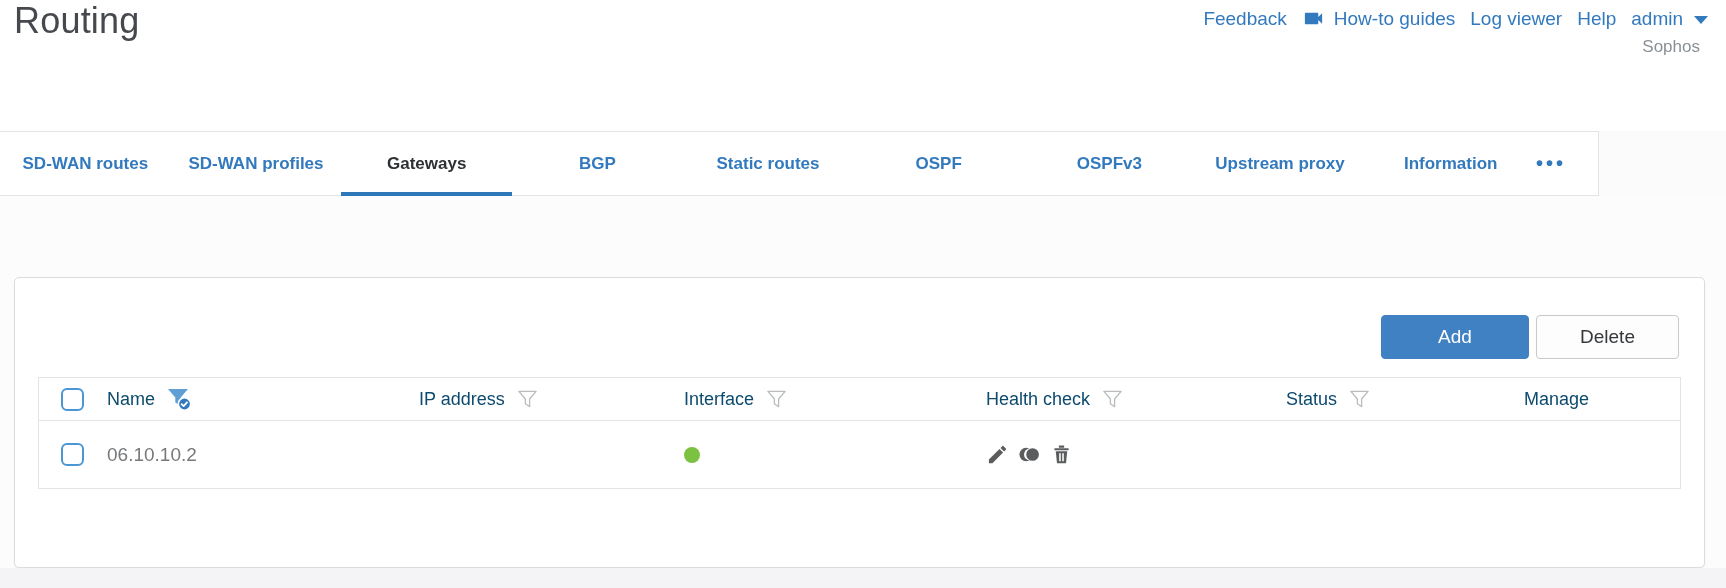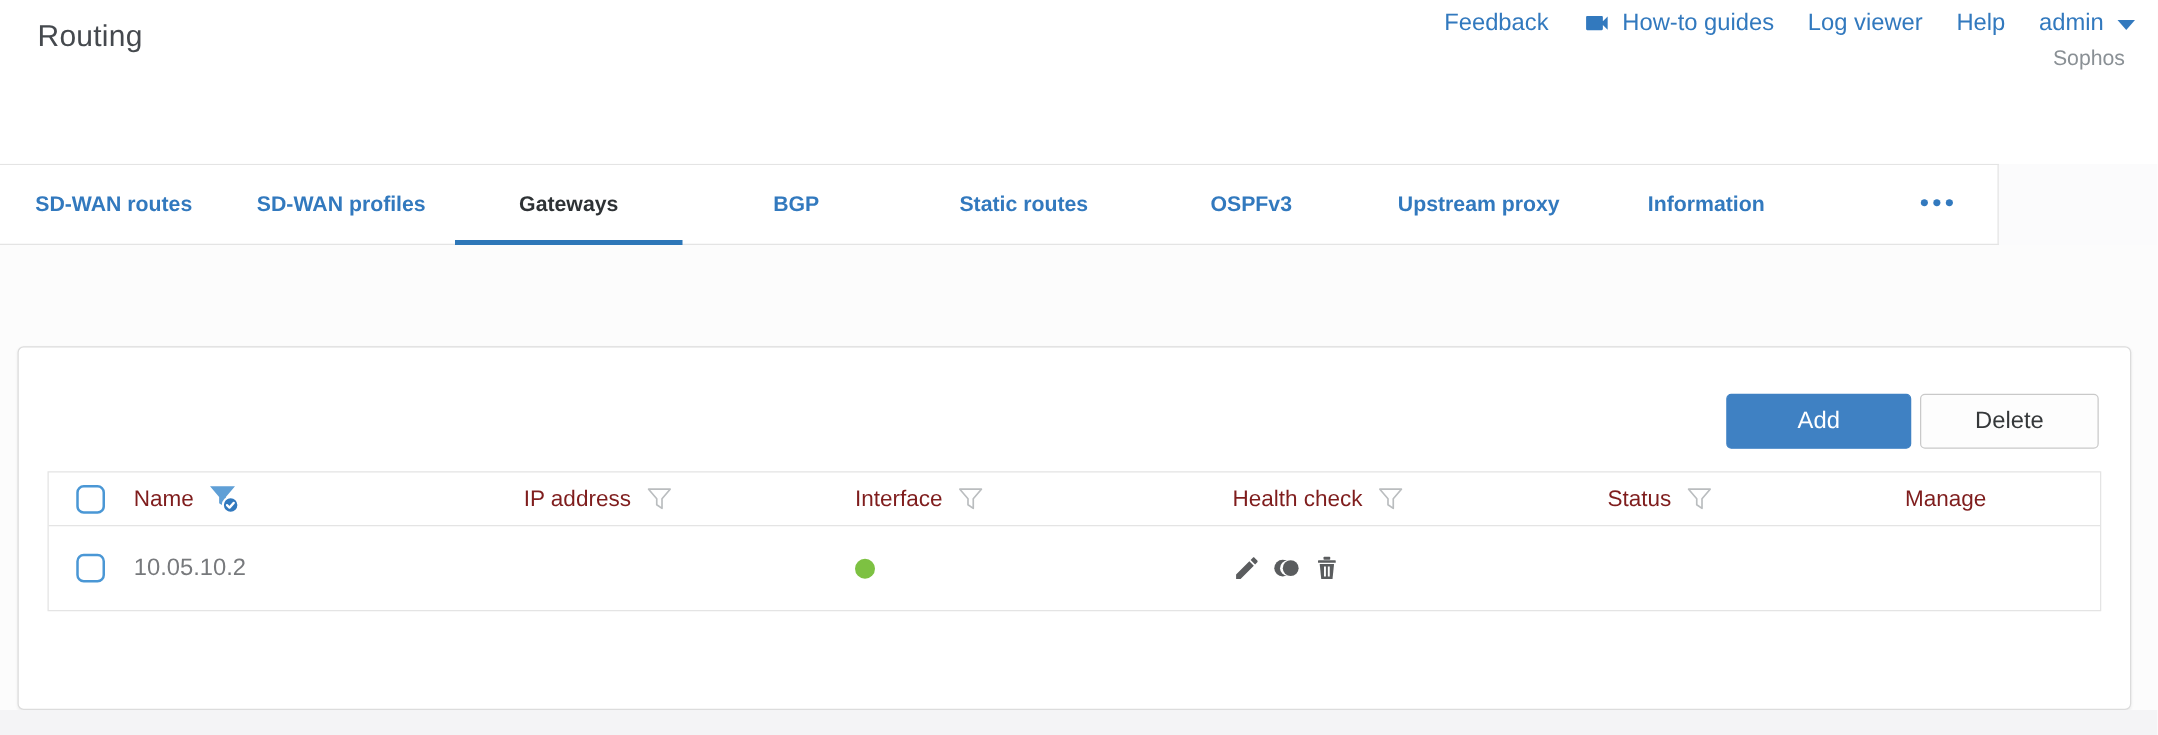--- a/index.html
+++ b/index.html
@@ -7,25 +7,25 @@
   body {
     width:1726px; height:588px; overflow:hidden;
     font-family:"Liberation Sans", sans-serif;
     background:#ffffff;
     -webkit-font-smoothing:antialiased;
   }
 
   
   .topbar { position:relative; height:131px; background:#ffffff; }
   .page-title {
-    position:absolute; left:14px; top:0px; margin:16px;
-    font-size:24px; font-weight:400; color:#45494e; letter-spacing:0.2px;
+    position:absolute; left:14px; top:0px; margin:0;
+    font-size:36px; font-weight:400; color:#45494e; letter-spacing:0.2px;
   }
   .top-right { position:absolute; top:7px; right:18px; text-align:right; }
-  .top-links { display:flex; align-items:center; gap:27px; }
+  .top-links { display:flex; align-items:center; gap:15px; }
   .top-link {
     display:flex; align-items:center; gap:9px;
     color:#3279be; font-size:19px; cursor:pointer; white-space:nowrap;
   }
   .videocam { width:23px; height:23px; fill:#3279be; }
   .caret-down {
     width:0; height:0; margin-left:2px; margin-top:3px;
     border-left:7px solid transparent; border-right:7px solid transparent;
     border-top:8px solid #3279be;
   }
@@ -76,21 +76,21 @@
   }
   .trow {
     display:grid;
     grid-template-columns:68px 312px 265px 302px 300px 238px 1fr;
     align-items:center;
   }
   .thead { height:43px; border-bottom:1px solid #e4e4e4; }
   .tbody-row { height:67px; }
   .cell { display:flex; align-items:center; gap:11px; padding-right:8px; }
   .cell-check { justify-content:flex-start; padding-left:22px; }
-  .hlabel { color:#7f1d1d; font-size:18px; font-weight:500; white-space:nowrap; }
+  .hlabel { color:#0c4a6e; font-size:18px; font-weight:500; white-space:nowrap; }
   .checkbox {
     width:23px; height:23px; border:2px solid #4a97d5; border-radius:6px;
     background:#ffffff; cursor:pointer;
   }
   .funnel { width:23px; height:23px; cursor:pointer; }
   .funnel .outline { fill:none; stroke:#babdbf; stroke-width:1.4; stroke-linejoin:round; }
   .funnel-active { width:27px; height:26px; cursor:pointer; }
 
   .name-link {
     color:#2f3234; font-size:19px; font-weight:500;
@@ -138,20 +138,21 @@
   </div>
 </header>
 
 <div class="tabbar-wrap">
   <nav class="tabbar">
     <div class="tab">SD-WAN routes</div>
     <div class="tab">SD-WAN profiles</div>
     <div class="tab active">Gateways</div>
     <div class="tab">BGP</div>
     <div class="tab">Static routes</div>
+    <div class="tab">OSPF</div>
     <div class="tab">OSPFv3</div>
     <div class="tab">Upstream proxy</div>
     <div class="tab">Information</div>
     <div class="tab-more">•••</div>
   </nav>
 </div>
 
 <main class="content">
 
   <section class="panel">
@@ -201,21 +202,21 @@
         <div class="cell">
           <span class="hlabel">Manage</span>
         </div>
       </div>
 
       <div class="trow tbody-row">
         <div class="cell cell-check">
           <span class="checkbox"></span>
         </div>
         <div class="cell">
-          <span class="ip-text">10.05.10.2</span>
+          <span class="ip-text">06.10.10.2</span>
         </div>
         <div class="cell">
           <span class="ip-text"></span>
         </div>
         <div class="cell">
           <span class="status-dot"></span>
         </div>
         <div class="cell">
           <span class="manage-icons">
             <svg class="micon" viewBox="0 0 24 24">

